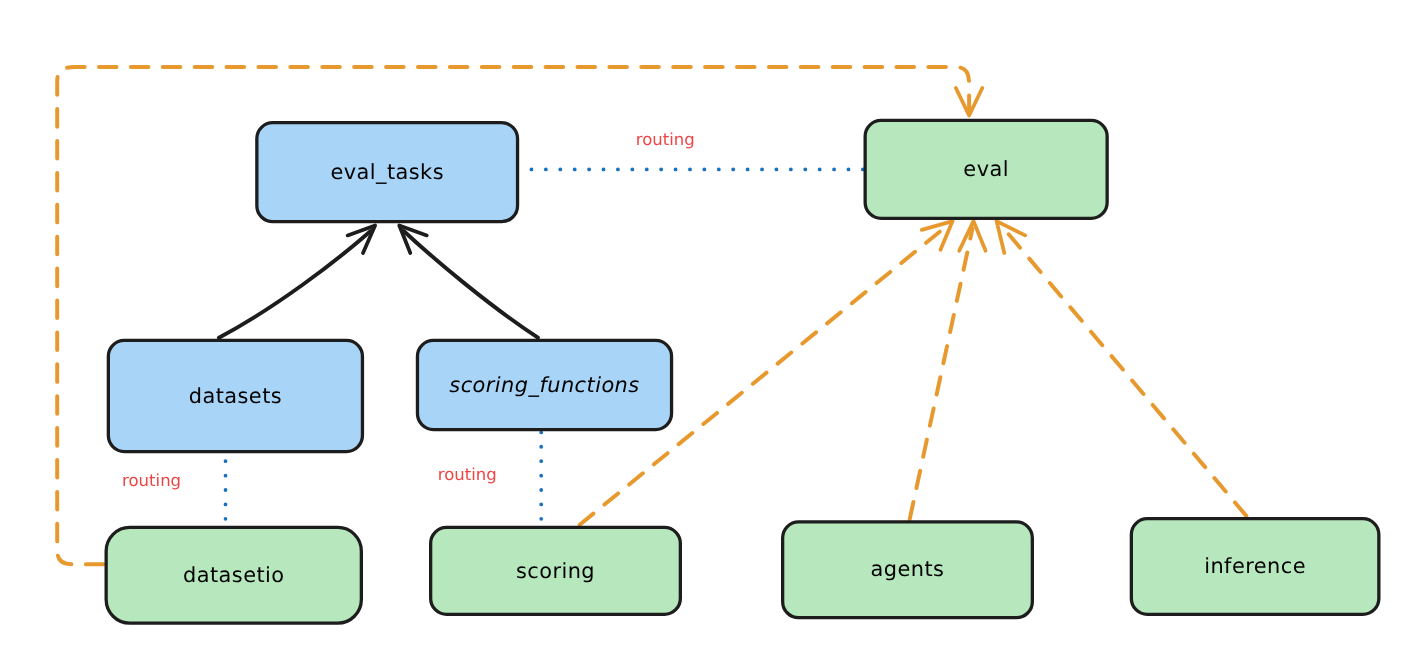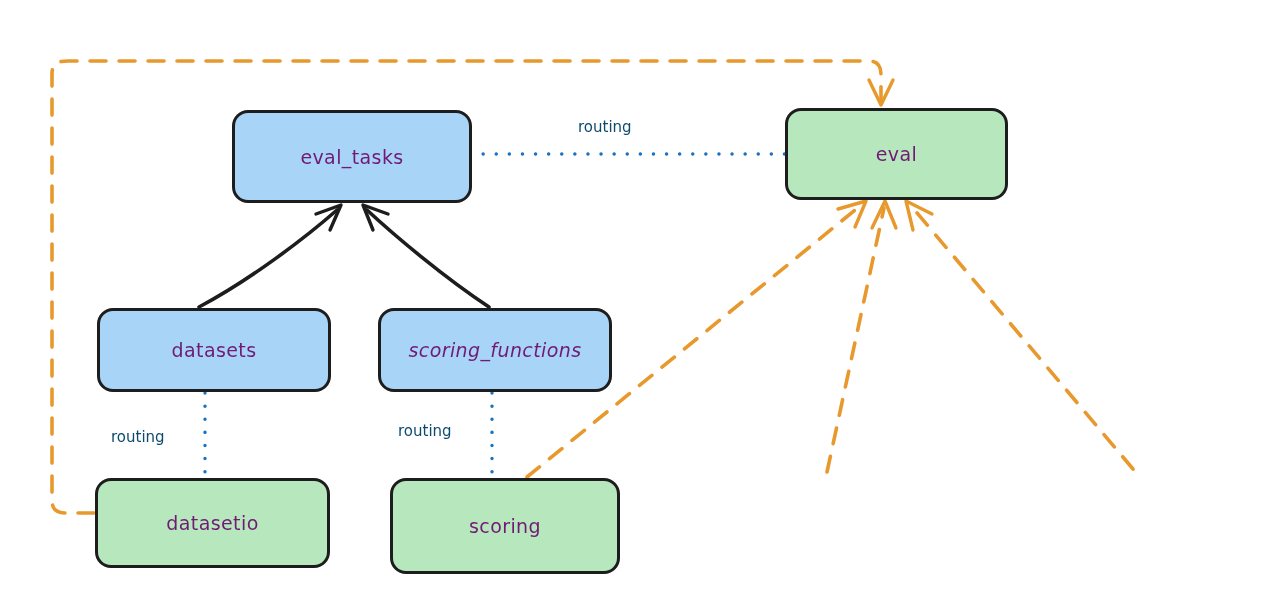--- a/index.html
+++ b/index.html
@@ -31,40 +31,40 @@
   .node {
     position: absolute;
     box-sizing: border-box;
     display: flex;
     align-items: center;
     justify-content: center;
     border: 3px solid #1d1d1d;
     border-radius: 16px;
     font-family: "DejaVu Sans", sans-serif;
     font-size: 19px;
-    color: #701a75;
+    color: #000000;
     letter-spacing: 0.4px;
     user-select: none;
   }
   .node.blue {
     background: #a8d5f7;
   }
   .node.green {
     background: #b7e8bd;
     text-align: right;
   }
   .node-label {
     pointer-events: none;
     white-space: nowrap;
   }
   .edge-label {
     position: absolute;
     font-family: "DejaVu Sans", sans-serif;
     font-size: 15px;
-    color: #0c4a6e;
+    color: #ef4444;
     white-space: nowrap;
     user-select: none;
   }
 </style>
 </head>
 <body>
 
 <div id="canvas">
 
   <svg id="edge-layer" viewBox="0 0 1280 596" width="1280" height="596" xmlns="http://www.w3.org/2000/svg">
@@ -113,37 +113,43 @@
   </svg>
 
   <div class="node blue" style="left:232px; top:110px; width:240px; height:93px;">
     <span class="node-label">eval_tasks</span>
   </div>
 
   <div class="node green" style="left:785px; top:108px; width:223px; height:92px;">
     <span class="node-label">eval</span>
   </div>
 
-  <div class="node blue" style="left:97px; top:308px; width:234px; height:84px;">
+  <div class="node blue" style="left:97px; top:308px; width:234px; height:104px;">
     <span class="node-label">datasets</span>
   </div>
 
   <div class="node blue" style="left:378px; top:308px; width:234px; height:84px;font-style:italic;">
     <span class="node-label">scoring_functions</span>
   </div>
 
-  <div class="node green" style="left:95px; top:478px; width:235px; height:90px;">
+  <div class="node green" style="left:95px; top:478px; width:235px; height:90px;border-radius:23px;">
     <span class="node-label">datasetio</span>
   </div>
 
-  <div class="node green" style="left:390px; top:478px; width:230px; height:96px;">
+  <div class="node green" style="left:390px; top:478px; width:230px; height:82px;">
     <span class="node-label">scoring</span>
   </div>
 
+  <div class="node green" style="left:710px; top:473px; width:230px; height:90px;">
+    <span class="node-label">agents</span>
+  </div>
 
+  <div class="node green" style="left:1027px; top:470px; width:228px; height:90px;">
+    <span class="node-label">inference</span>
+  </div>
 
   <div class="edge-label" style="left:578px; top:118px;">routing</div>
 
   <div class="edge-label" style="left:111px; top:428px;">routing</div>
 
   <div class="edge-label" style="left:398px; top:422px;">routing</div>
 
 </div>
 
 </body></html>

